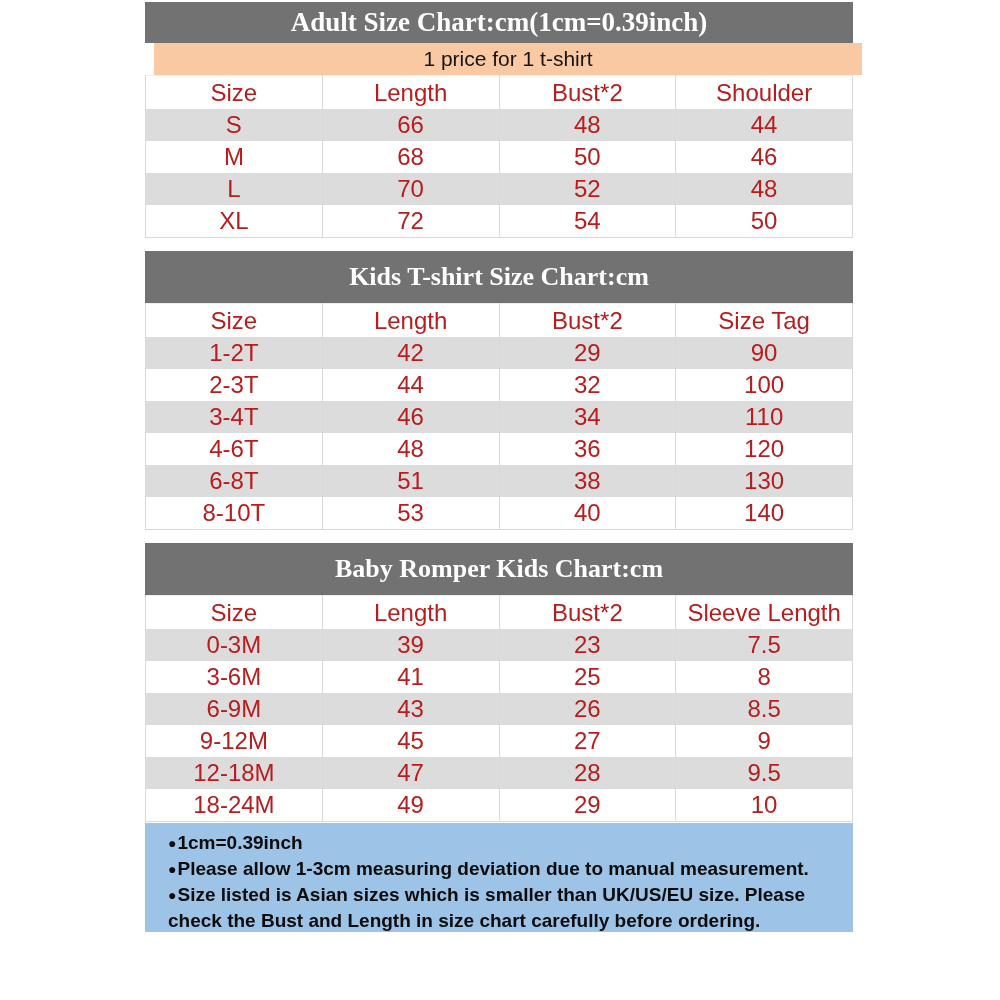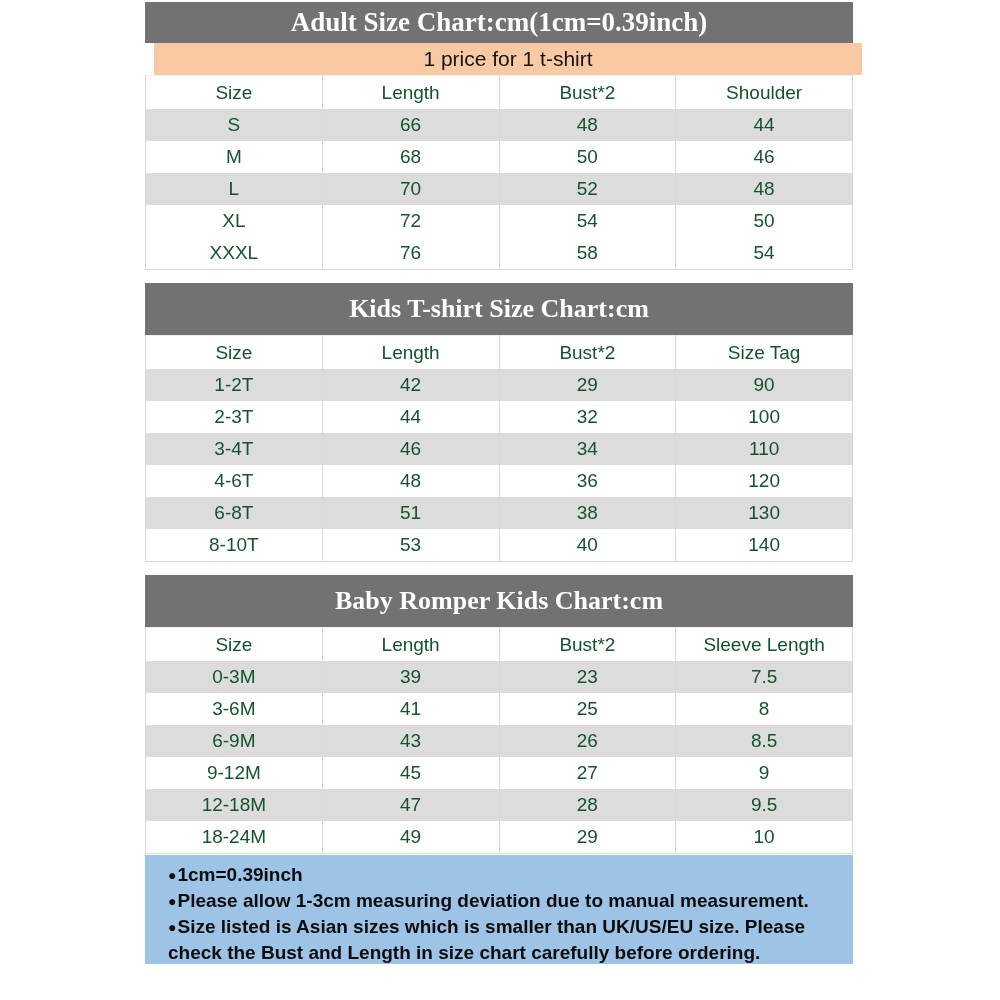--- a/index.html
+++ b/index.html
@@ -45,22 +45,22 @@
     background: #f8c9a3;
     color: #151515;
     font-size: 21px;
     height: 32px;
     margin-left: 9px;
   }
   table.size-table {
     width: 100%;
     border-collapse: collapse;
     table-layout: fixed;
-    font-size: 19px;
-    color: #14532d;
+    font-size: 24px;
+    color: #b91c1c;
     border-radius: 29px;
   }
   table.size-table th,
   table.size-table td {
     border-left: 1px solid #d9d9d9;
     border-right: 1px solid #d9d9d9;
     text-align: center;
     vertical-align: middle;
     font-weight: normal;
     padding: 0;
@@ -128,26 +128,20 @@
               <td>70</td>
               <td>52</td>
               <td>48</td>
             </tr>
             <tr class="plain">
               <td>XL</td>
               <td>72</td>
               <td>54</td>
               <td>50</td>
             </tr>
-            <tr class="plain">
-              <td>XXXL</td>
-              <td>76</td>
-              <td>58</td>
-              <td>54</td>
-            </tr>
           </tbody>
         </table>
     </section>
 
     <div class="section-gap"></div>
 
     <section>
       <div class="banner dark tall">Kids T-shirt Size Chart:cm</div>
       <table class="size-table">
           <thead>

